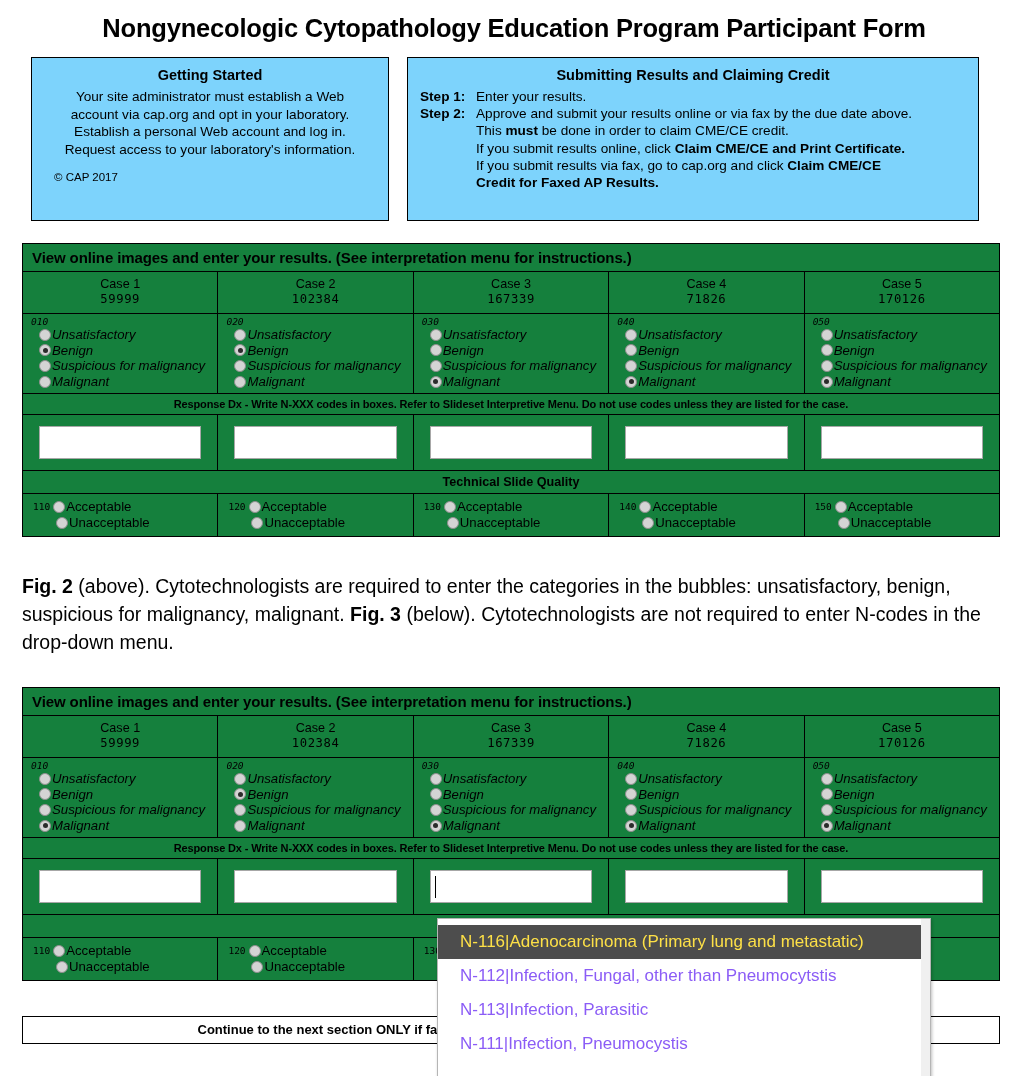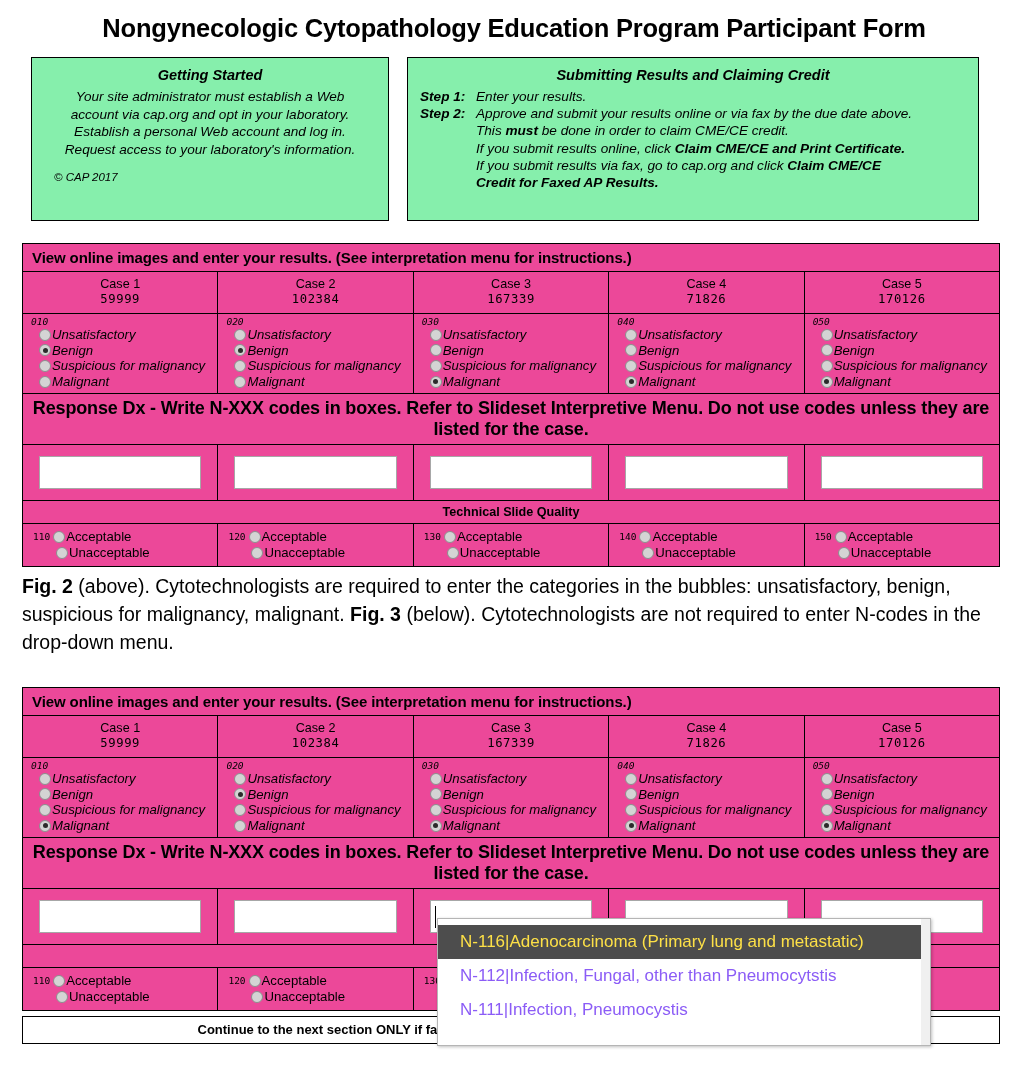--- a/index.html
+++ b/index.html
@@ -36,23 +36,22 @@
   .info-row {
     position: absolute;
     left: 31px;
     top: 57px;
     width: 948px;
     height: 164px;
   }
   .info-box {
     position: absolute;
     border: 1.6px solid #000;
-    background: #86efac;
-    box-sizing: border-box;
-    font-style: italic;
+    background: #7dd3fc;
+    box-sizing: border-box;
   }
   #getting-started-box {
     left: 0;
     top: 0;
     width: 358px;
     height: 164px;
     text-align: center;
   }
   #submitting-box {
     left: 376px;
@@ -102,21 +101,21 @@
   }
   .b { font-weight: bold; }
 
   
   .form-table {
     position: absolute;
     left: 22px;
     width: 978px;
     border: 1.8px solid #000;
     box-sizing: border-box;
-    background: #ec4899;
+    background: #15803d;
   }
   #form-table-1 { top: 243px; }
   #form-table-2 { top: 687px; }
 
   .ft-header {
     font-size: 15px;
     font-weight: bold;
     padding: 5px 0 5px 9px;
     border-bottom: 1.4px solid #000;
     letter-spacing: -0.1px;
@@ -191,21 +190,21 @@
     top: 50%;
     width: 5px;
     height: 5px;
     margin-left: -2.5px;
     margin-top: -2.5px;
     border-radius: 50%;
     background: #2b2b2b;
   }
 
   .dx-banner {
-    font-size: 18px;
+    font-size: 11px;
     font-weight: bold;
     text-align: center;
     padding: 4px 0 4px 0;
     border-bottom: 1.4px solid #000;
     letter-spacing: -0.15px;
   }
   .dx-row {
     display: flex;
     border-bottom: 1.4px solid #000;
   }
@@ -784,16 +783,17 @@
         </div>
       </div>
   </div>
 
   <div class="footer-bar">Continue to the next section ONLY if faxing your results. Do not complete if submitting online results.</div>
 
   <div class="dropdown">
     <div class="dd-scroll"></div>
     <div class="dd-item selected">N-116|Adenocarcinoma (Primary lung and metastatic)</div>
     <div class="dd-item">N-112|Infection, Fungal, other than Pneumocytstis</div>
+    <div class="dd-item">N-113|Infection, Parasitic</div>
     <div class="dd-item">N-111|Infection, Pneumocystis</div>
   </div>
 
 </div>
 
 </body></html>

